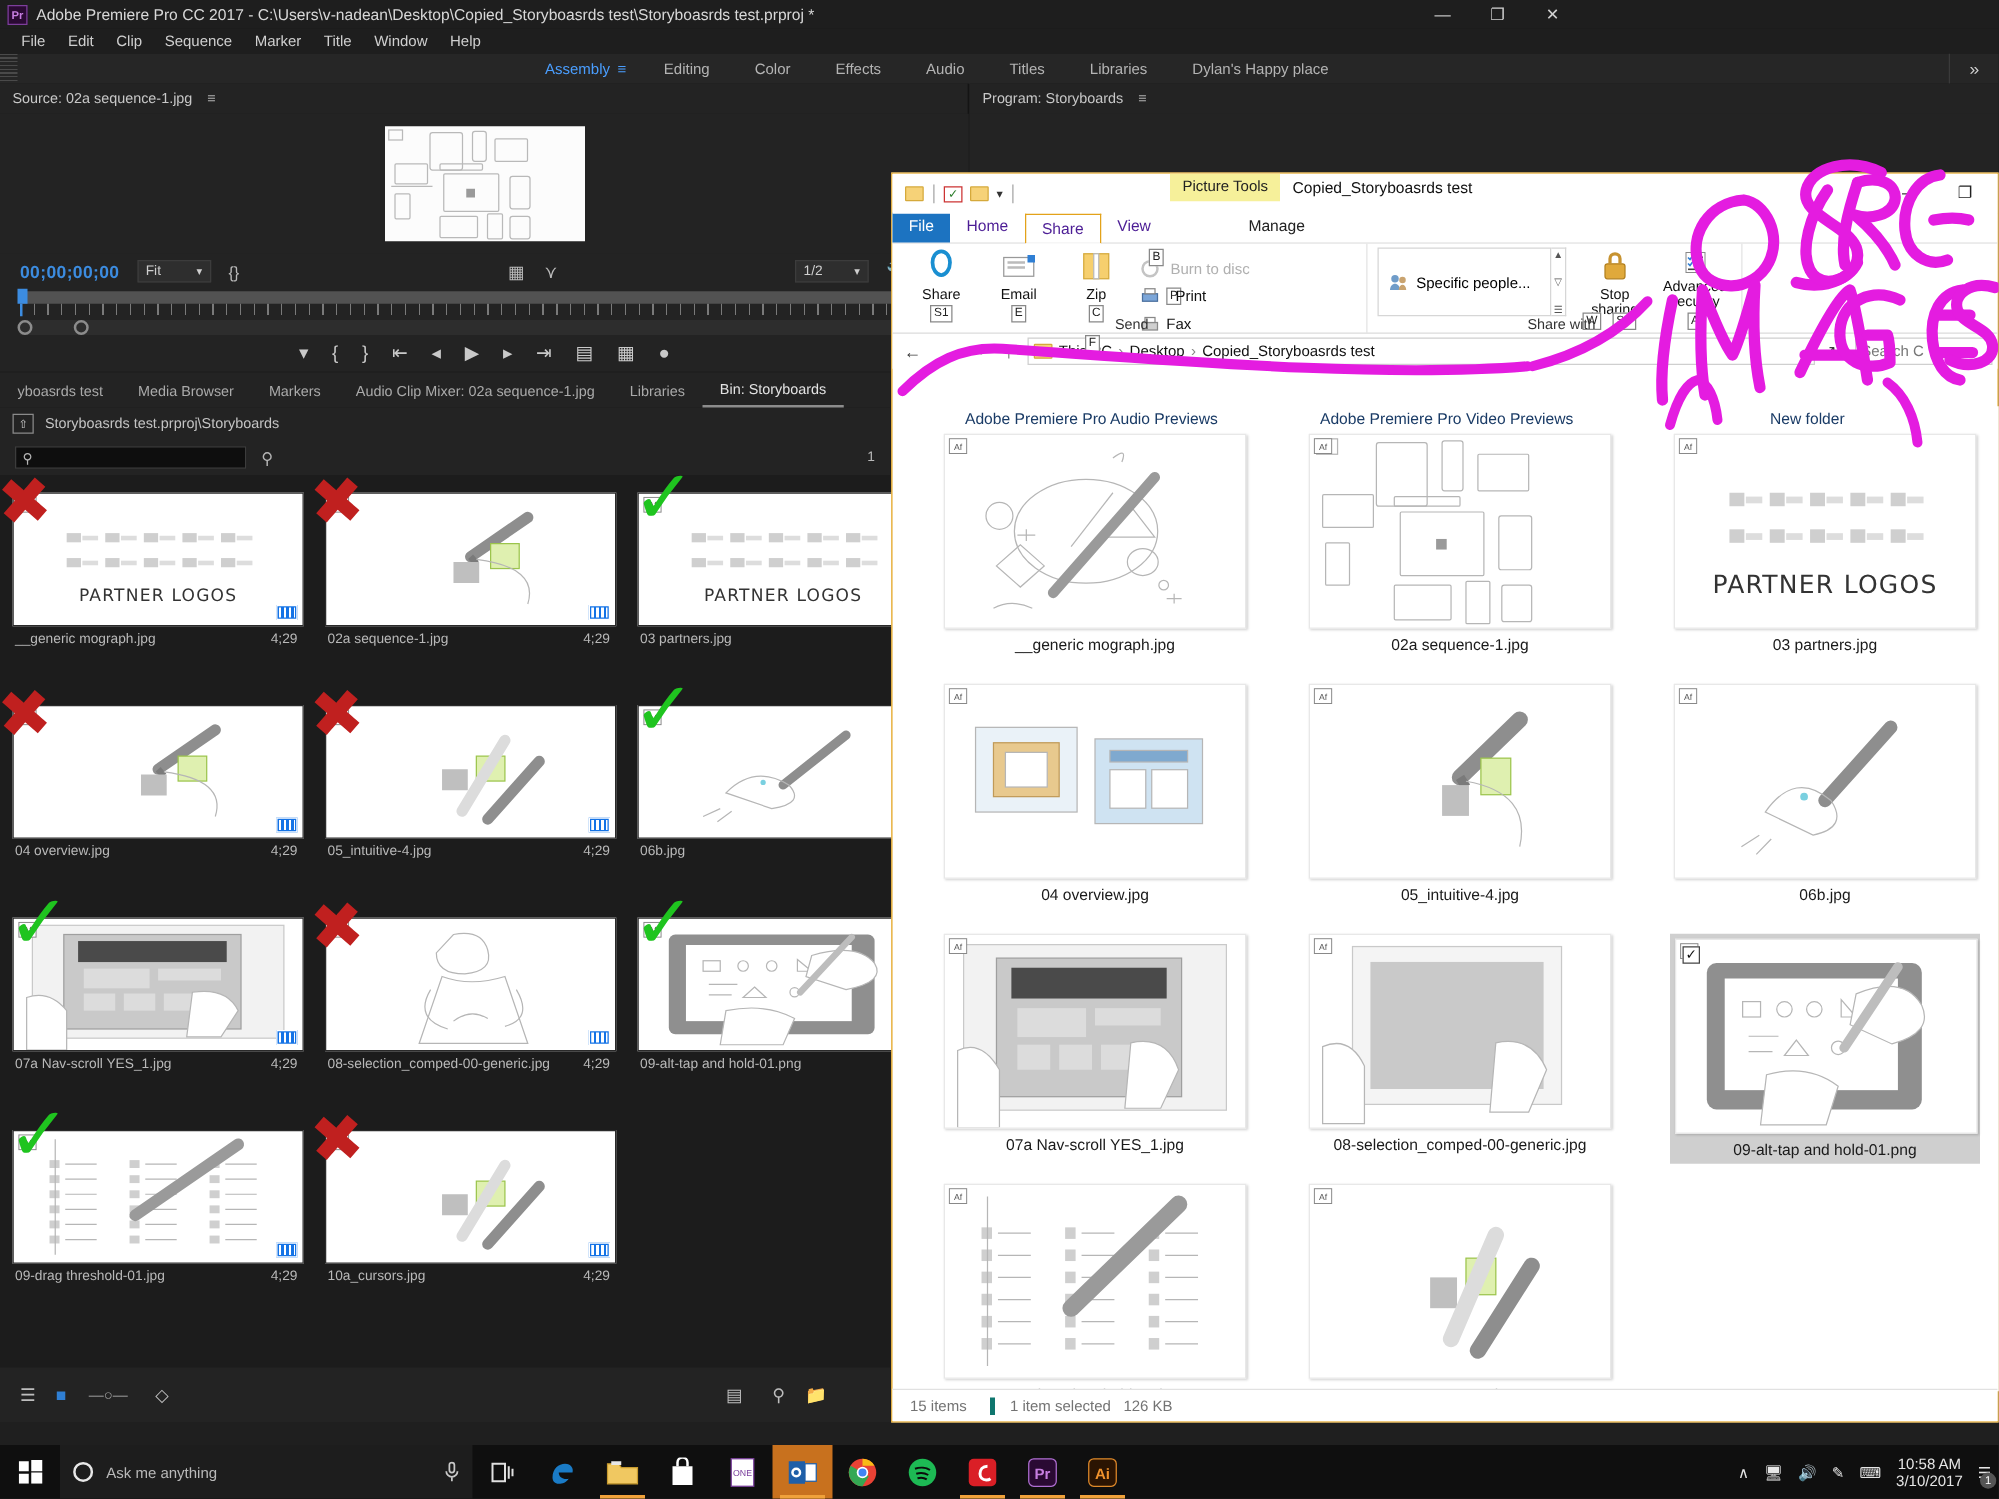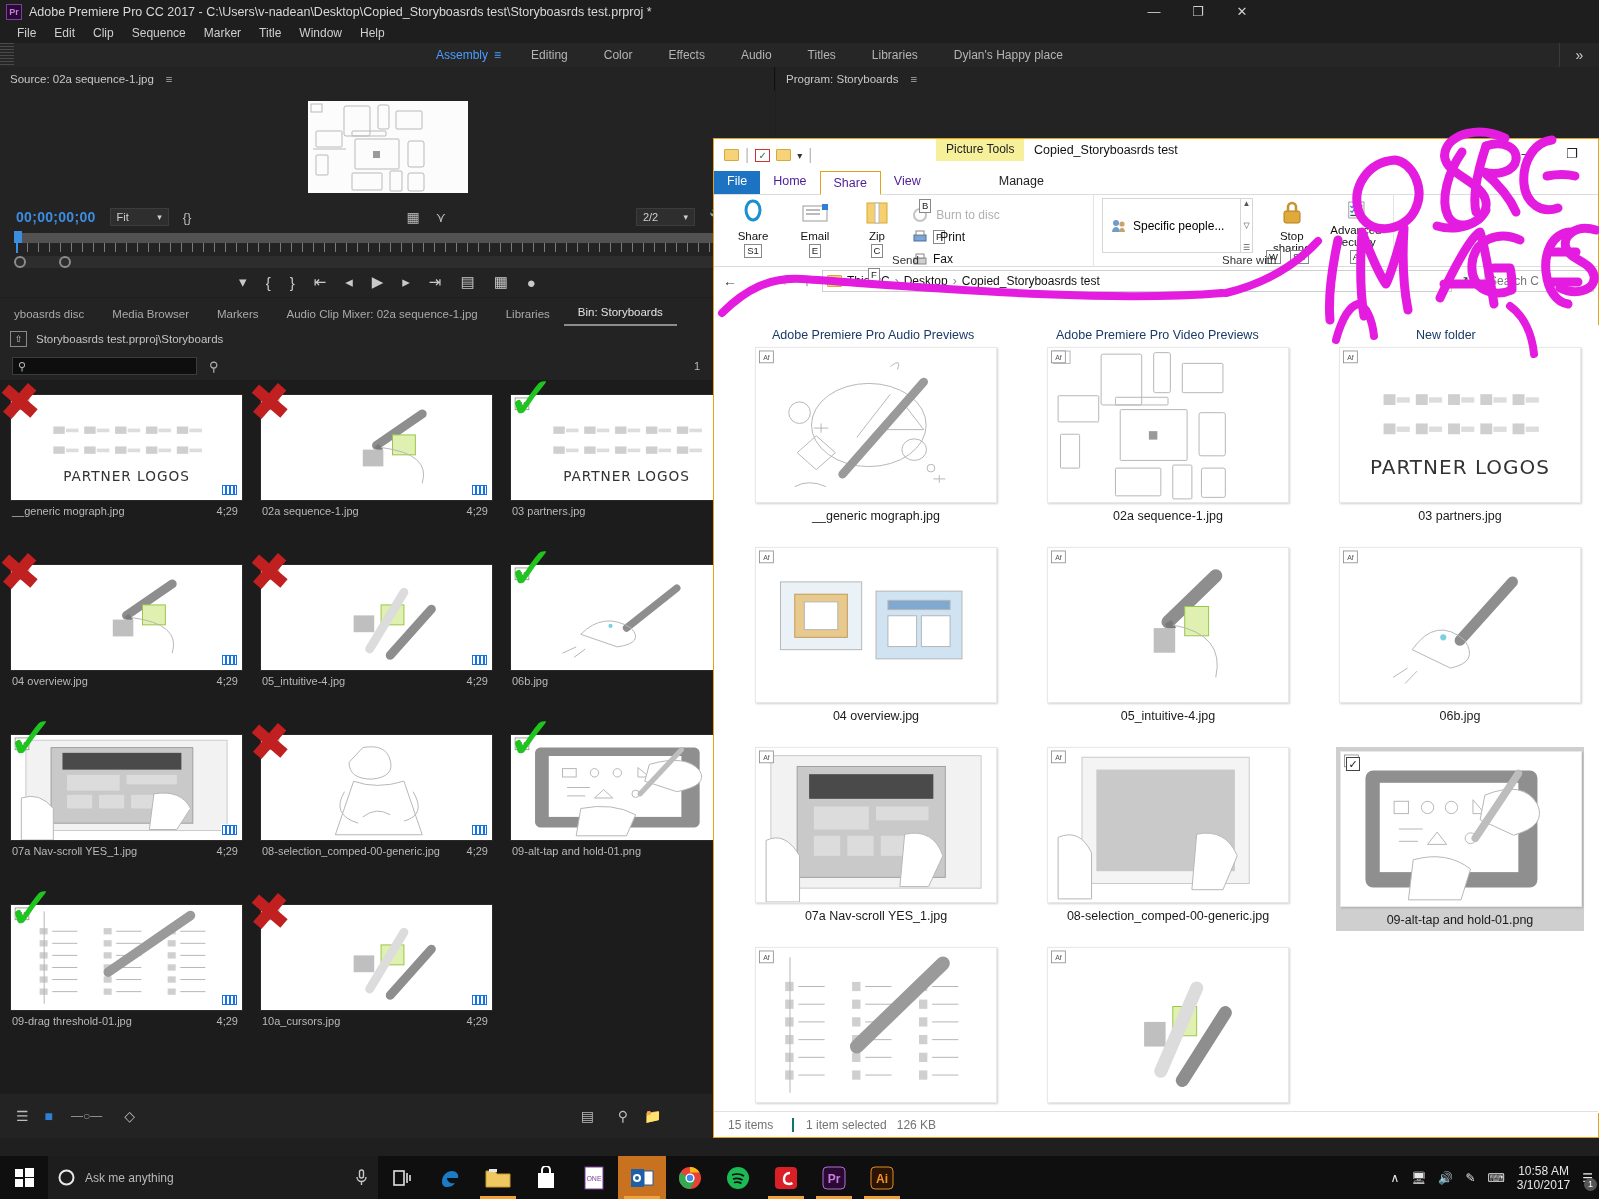--- a/index.html
+++ b/index.html
@@ -123,21 +123,21 @@
   .ex-tile { position:absolute; width:248px; text-align:center; }
   .ex-tile .ph { width:242px; height:156px; margin:0 auto; background:#fff; border:1px solid #e8e8e8;
      box-shadow:1px 1px 2px rgba(0,0,0,.18); position:relative; overflow:hidden; }
   .ex-tile .nm { font-size:12.5px; color:#1a1a1a; margin-top:6px; }
   .ex-tile.selected .selwrap { background:#cfcfcf; padding:4px; }
   .chk { position:absolute; left:5px; top:5px; width:14px; height:14px; background:#fff;
      border:1px solid #444; color:#111; font-size:11px; line-height:12px; text-align:center; z-index:3;}
   .ex-status { position:absolute; left:0; bottom:0; width:884px; height:26px; background:#fff;
      border-top:1px solid #e1e1e1; display:flex; align-items:center; font-size:12px; color:#737373; }
   .ex-status .s1 { padding-left:14px; width:78px;}
-  .ex-status .s2 { border-left:2px solid #0f766e; padding-left:12px; }
+  .ex-status .s2 { border-left:4px solid #0f766e; padding-left:12px; }
 
   
   .art { position:absolute; left:0; top:0; width:100%; height:100%; }
 
   
   .taskbar { position:absolute; left:0; bottom:0; width:1599px; height:43px; background:#0f0f0f;
      display:flex; align-items:center; }
   .startbtn { width:48px; height:43px; display:flex; align-items:center; justify-content:center; }
   .cortana { width:330px; height:43px; background:#1d1d1d; display:flex; align-items:center;
      gap:10px; padding:0 10px; color:#b9b9b9; font-size:12px; }
@@ -222,21 +222,21 @@
     <div class="mon-ctrls">
       <span class="tc">00;00;00;00</span>
       <span class="sel" style="width:72px;justify-content:space-between">
         <span>Fit</span>
           <span class="cv">▾</span>
       </span>
       <span style="margin-left:14px;font-size:13px">{}</span>
       <span style="margin-left:215px;font-size:14px">▦</span>
       <span style="margin-left:16px;font-size:14px">⋎</span>
       <span class="sel" style="width:72px;margin-left:190px;justify-content:space-between">
-        <span>2/2</span>
+        <span>1/2</span>
           <span class="cv">▾</span>
       </span>
       <span style="margin-left:14px;font-size:14px">🔧</span>
       <span class="tc" style="color:#b9b9b9;font-weight:normal;margin-left:12px">00;00</span>
     </div>
     <div class="mon-scrub">
       <div class="scrub-bar"></div>
       <div class="scrub-ticks"></div>
       <div class="scrub-head"></div>
       <div class="zoombar"></div>
@@ -260,21 +260,21 @@
 
   <div class="pr-program">
     <div class="pnl-tabbar">
       <span>Program: Storyboards</span>
       <span class="hamb">≡</span>
     </div>
   </div>
 
   <div class="pr-bin">
     <div class="bin-tabs">
-      <span class="t">yboasrds disc</span>
+      <span class="t">yboasrds test</span>
       <span class="t">Media Browser</span>
       <span class="t">Markers</span>
       <span class="t">Audio Clip Mixer: 02a sequence-1.jpg</span>
       <span class="t">Libraries</span>
       <span class="t active">Bin: Storyboards</span>
     </div>
     <div class="bin-path">
       <span class="updir">⇧</span>
       <span>Storyboasrds test.prproj\Storyboards</span>
     </div>

